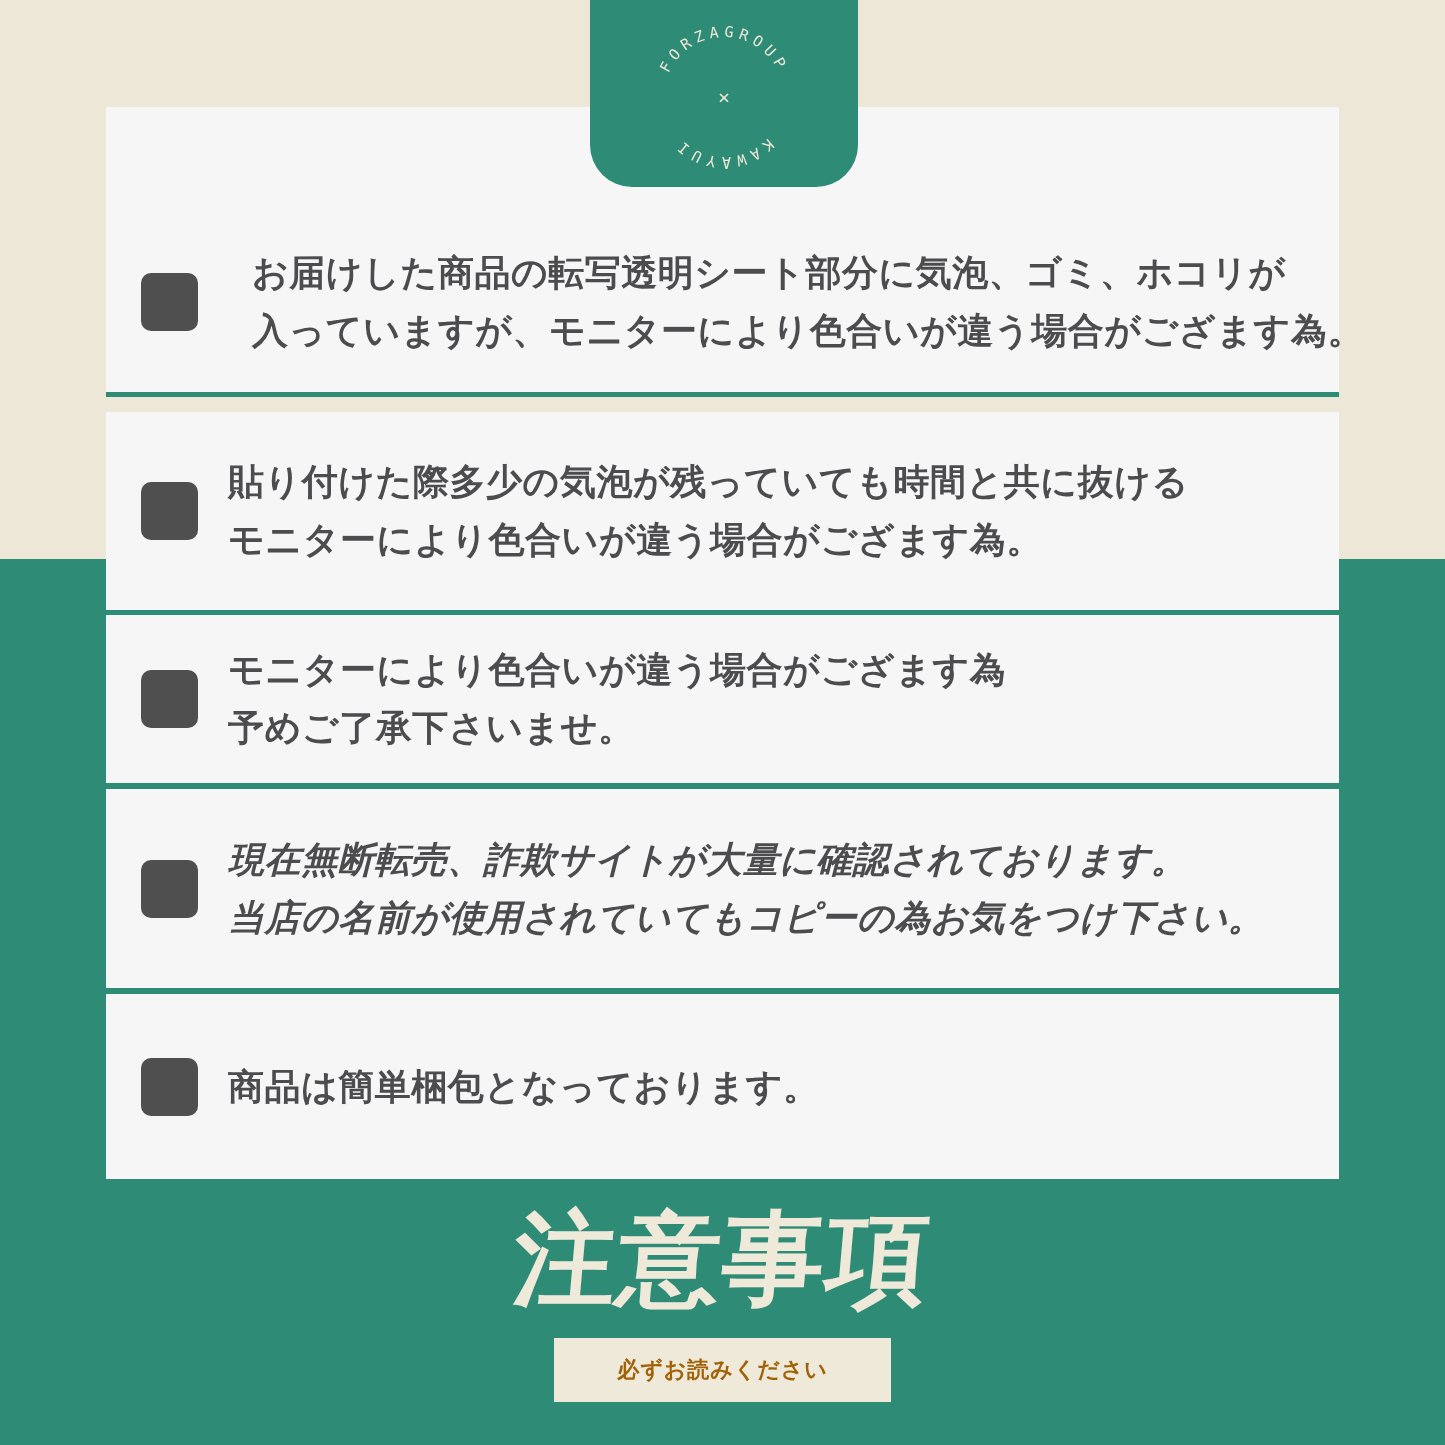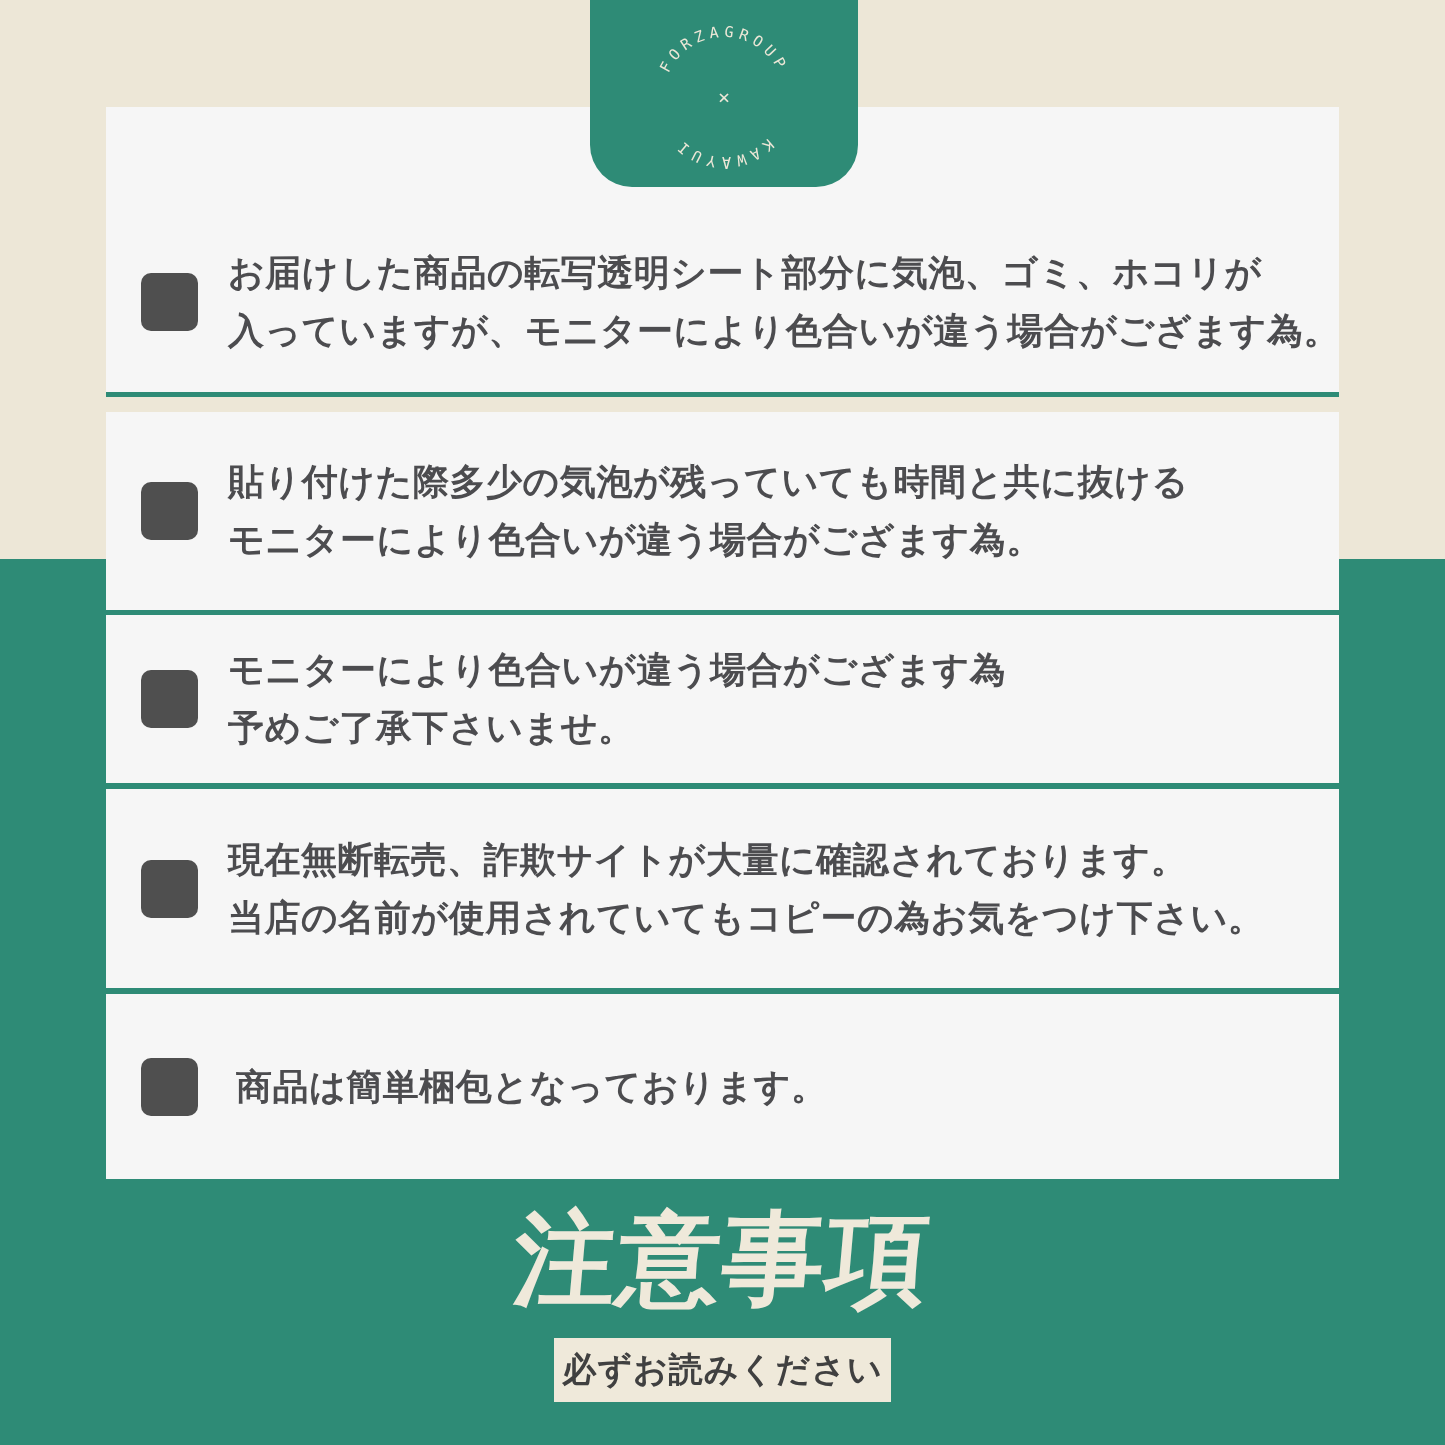--- a/index.html
+++ b/index.html
@@ -17,25 +17,25 @@
   
   .panel{
     position:absolute;left:106px;top:107px;width:1233px;height:1076px;
     z-index:1;display:flex;flex-direction:column;
   }
   .row{
     background:#F6F6F6;
     display:flex;align-items:center;
     padding-left:35px;box-sizing:border-box;
   }
-  .row1{height:285px;padding-top:104px;}
+  .row1{height:285px;padding-top:104px;gap:24px;}
   .row2{height:198px;margin-top:15px;}
   .row3{height:168px;}
-  .row4{height:199px;}
-  .row5{height:185px;gap:8px;}
+  .row4{height:199px;font-style:italic;}
+  .row5{height:185px;}
   .divider{height:5px;background:#2E8B76;flex-shrink:0;}
   .divider.thick{height:6px;}
   .checkbox{
     width:57px;height:58px;border-radius:10px;
     background:#4F4F4F;flex-shrink:0;
   }
   .notice-text{
     margin-left:30px;
     font-size:36px;line-height:58px;font-weight:700;
     color:#4C4C4F;letter-spacing:0.5px;white-space:nowrap;
@@ -65,21 +65,21 @@
     transform:skewX(-5deg);
     z-index:1;
   }
   .footer-badge{
     position:absolute;left:554px;top:1338px;width:337px;height:64px;
     background:#EFE9DA;
     display:flex;align-items:center;justify-content:center;
     z-index:1;box-sizing:border-box;
   }
   .footer-badge-label{
-    font-size:34px;font-weight:700;color:#404040;letter-spacing:1px;
+    font-size:22px;font-weight:700;color:#a16207;letter-spacing:1px;
     white-space:nowrap;
   }
 </style>
 </head>
 <body>
 
 <div class="teal-bottom"></div>
 
 <div class="panel">
 

